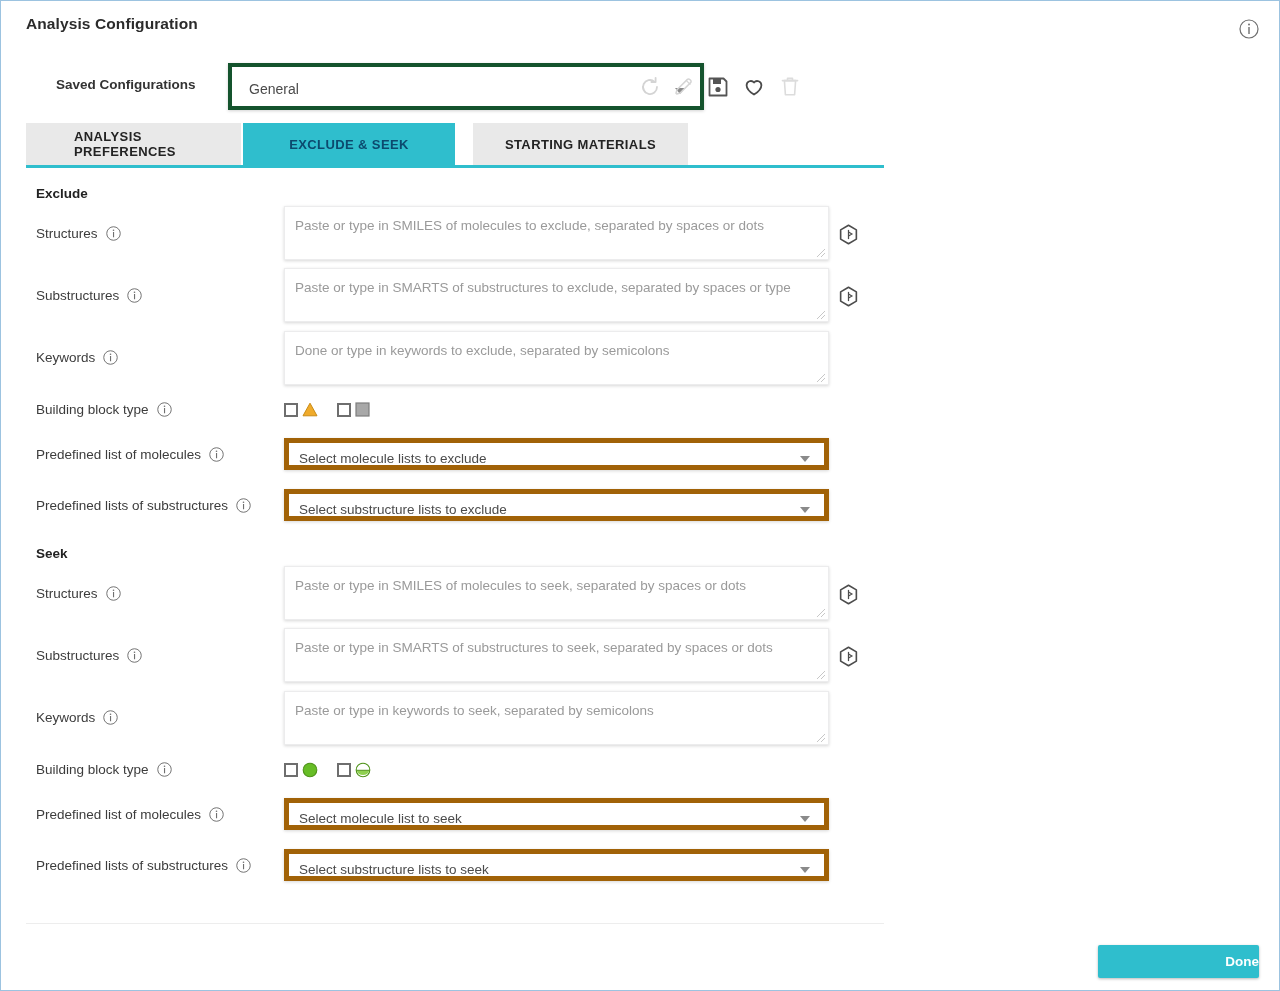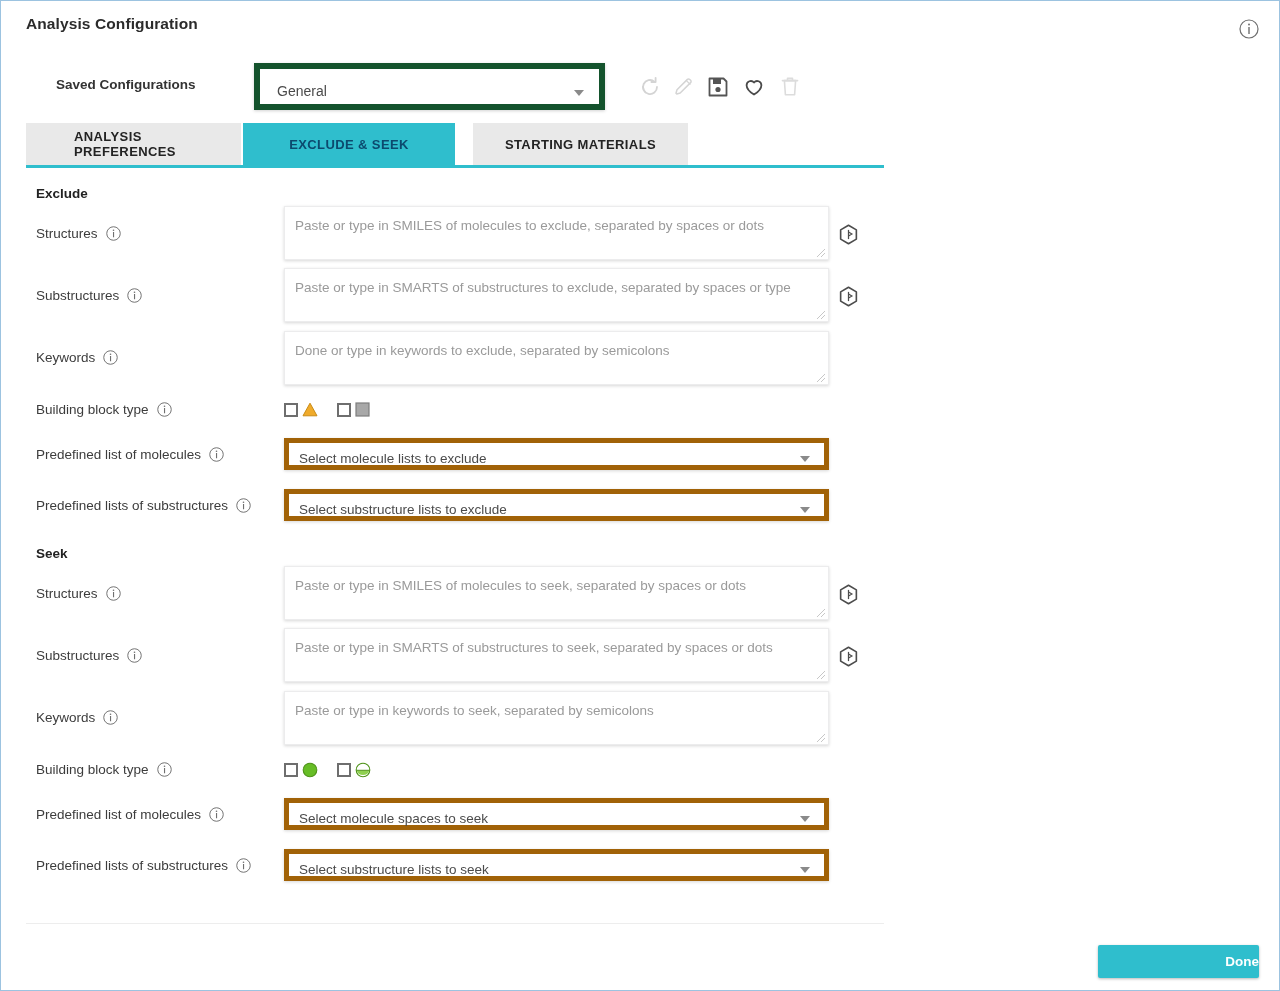--- a/index.html
+++ b/index.html
@@ -36,24 +36,24 @@
   .info-ic { display: inline-block; vertical-align: middle; }
   .info-ic svg { display: block; }
 
   
   #saved-row { position: absolute; left: 0; top: 60px; width: 1280px; height: 50px; margin-left: 28px; }
   #saved-label {
     position: absolute; left: 27px; top: 16px;
     font-size: 13.5px; font-weight: bold; color: #333;
   }
   #config-select {
-    position: absolute; left: 225px; top: 2px;
-    width: 351px; height: 47px;
+    position: absolute; left: 199px; top: 2px;
+    width: 476px; height: 47px;
     background: #fff;
-    border: 6px solid #14532d;
+    border: 4px solid #14532d;
     box-shadow: 0 1px 3px rgba(0,0,0,.18);
   }
   #config-select-value {
     position: absolute; left: 17px; top: 14px;
     font-size: 14px; color: #4a4a4a;
   }
   .caret {
     position: absolute;
     width: 0; height: 0;
     border-left: 5px solid transparent;
@@ -494,21 +494,21 @@
       <span>Predefined list of molecules</span>
       <span class="info-ic">
         <svg width="15" height="15" viewBox="0 0 20 20">
           <circle cx="10" cy="10" r="9" fill="none" stroke="#6f6f6f" stroke-width="1.3"></circle>
           <circle cx="10" cy="5.6" r="1.1" fill="#6f6f6f"></circle>
           <rect x="9.3" y="8" width="1.5" height="7" fill="#6f6f6f"></rect>
         </svg>
       </span>
     </div>
     <div class="select-box" style="top:627px">
-      <span class="sv">Select molecule spaces to seek</span>
+      <span class="sv">Select molecule list to seek</span>
       <span class="caret"></span>
     </div>
 
     <div class="field-label" style="left:35px; top:687px">
       <span>Predefined lists of substructures</span>
       <span class="info-ic">
         <svg width="15" height="15" viewBox="0 0 20 20">
           <circle cx="10" cy="10" r="9" fill="none" stroke="#6f6f6f" stroke-width="1.3"></circle>
           <circle cx="10" cy="5.6" r="1.1" fill="#6f6f6f"></circle>
           <rect x="9.3" y="8" width="1.5" height="7" fill="#6f6f6f"></rect>

